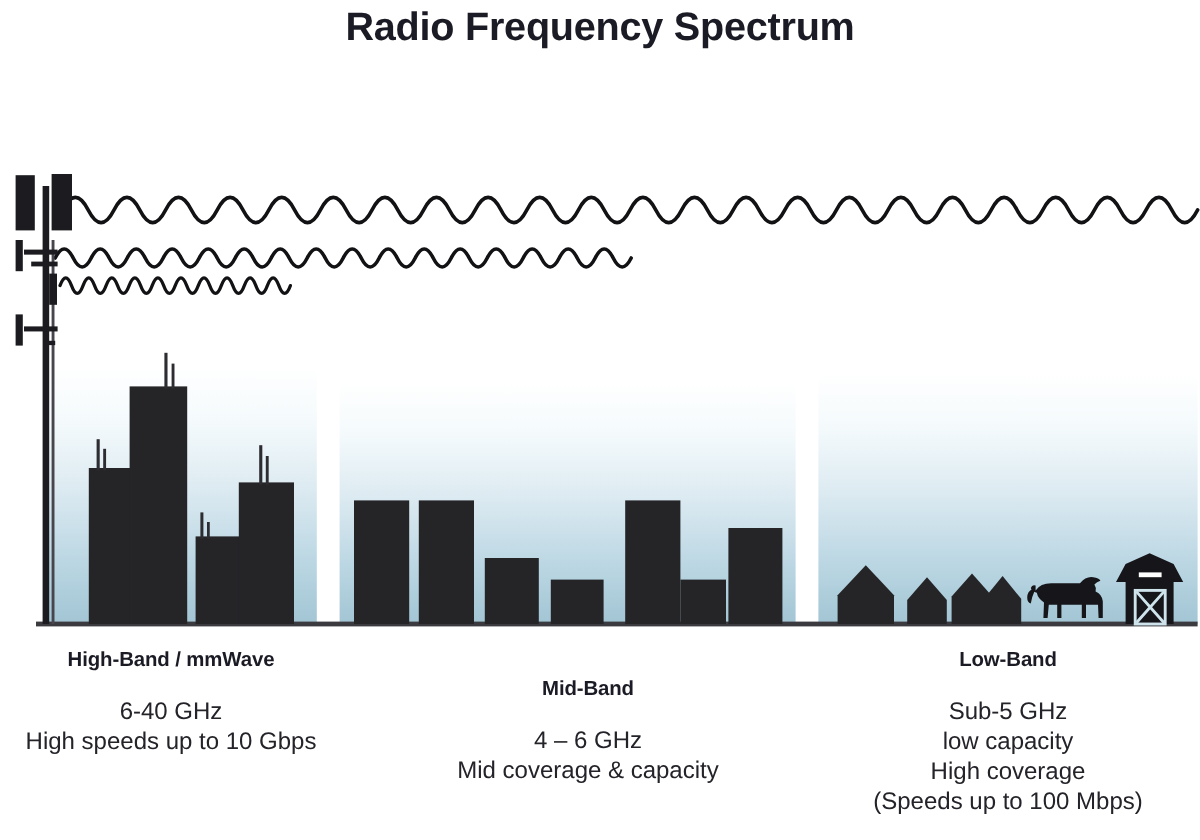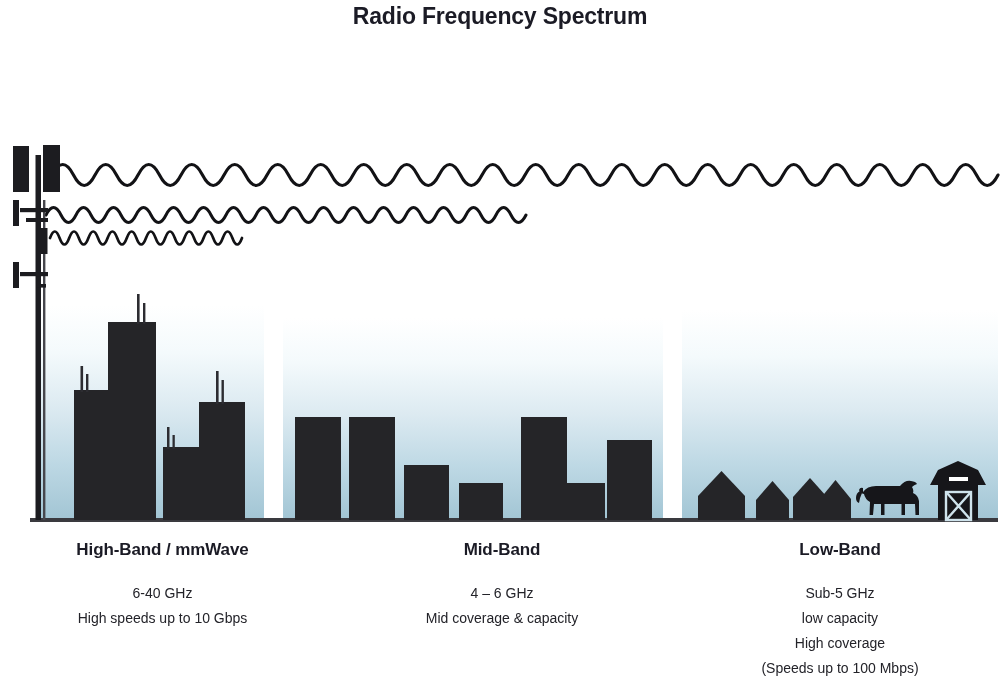--- a/index.html
+++ b/index.html
@@ -20,21 +20,21 @@
     inset: 0;
     width: 1000px;
     height: 700px;
   }
   .title {
     position: absolute;
     top: 3px;
     left: 0;
     width: 1000px;
     text-align: center;
-    font-size: 23px;
+    font-size: 33px;
     font-weight: bold;
     letter-spacing: -0.2px;
     color: #1b1b25;
   }
   .scene {
     position: absolute;
     top: 0;
     left: 0;
     width: 1000px;
     height: 540px;
@@ -44,34 +44,34 @@
     top: 540px;
     left: 0;
     width: 1000px;
     height: 160px;
   }
   .band-col {
     position: absolute;
     top: 0;
     text-align: center;
   }
-  .band-col.high { left: 0px;   width: 285px; margin-left: 20px; }
-  .band-col.mid  { left: 342px; width: 320px; }
+  .band-col.high { left: 0px;   width: 285px; }
+  .band-col.mid  { left: 330px; width: 320px; margin-top: 24px; }
   .band-col.low  { left: 680px; width: 320px; }
 
   .band-title {
     font-size: 17px;
     font-weight: bold;
     color: #1b1b25;
     letter-spacing: -0.1px;
     margin-bottom: 21px;
     white-space: nowrap;
   }
   .band-line {
-    font-size: 14px;
+    font-size: 20px;
     line-height: 25px;
     color: #232329;
     white-space: nowrap;
   }
 </style>
 </head>
 <body>
 
 <div id="infographic">
 

